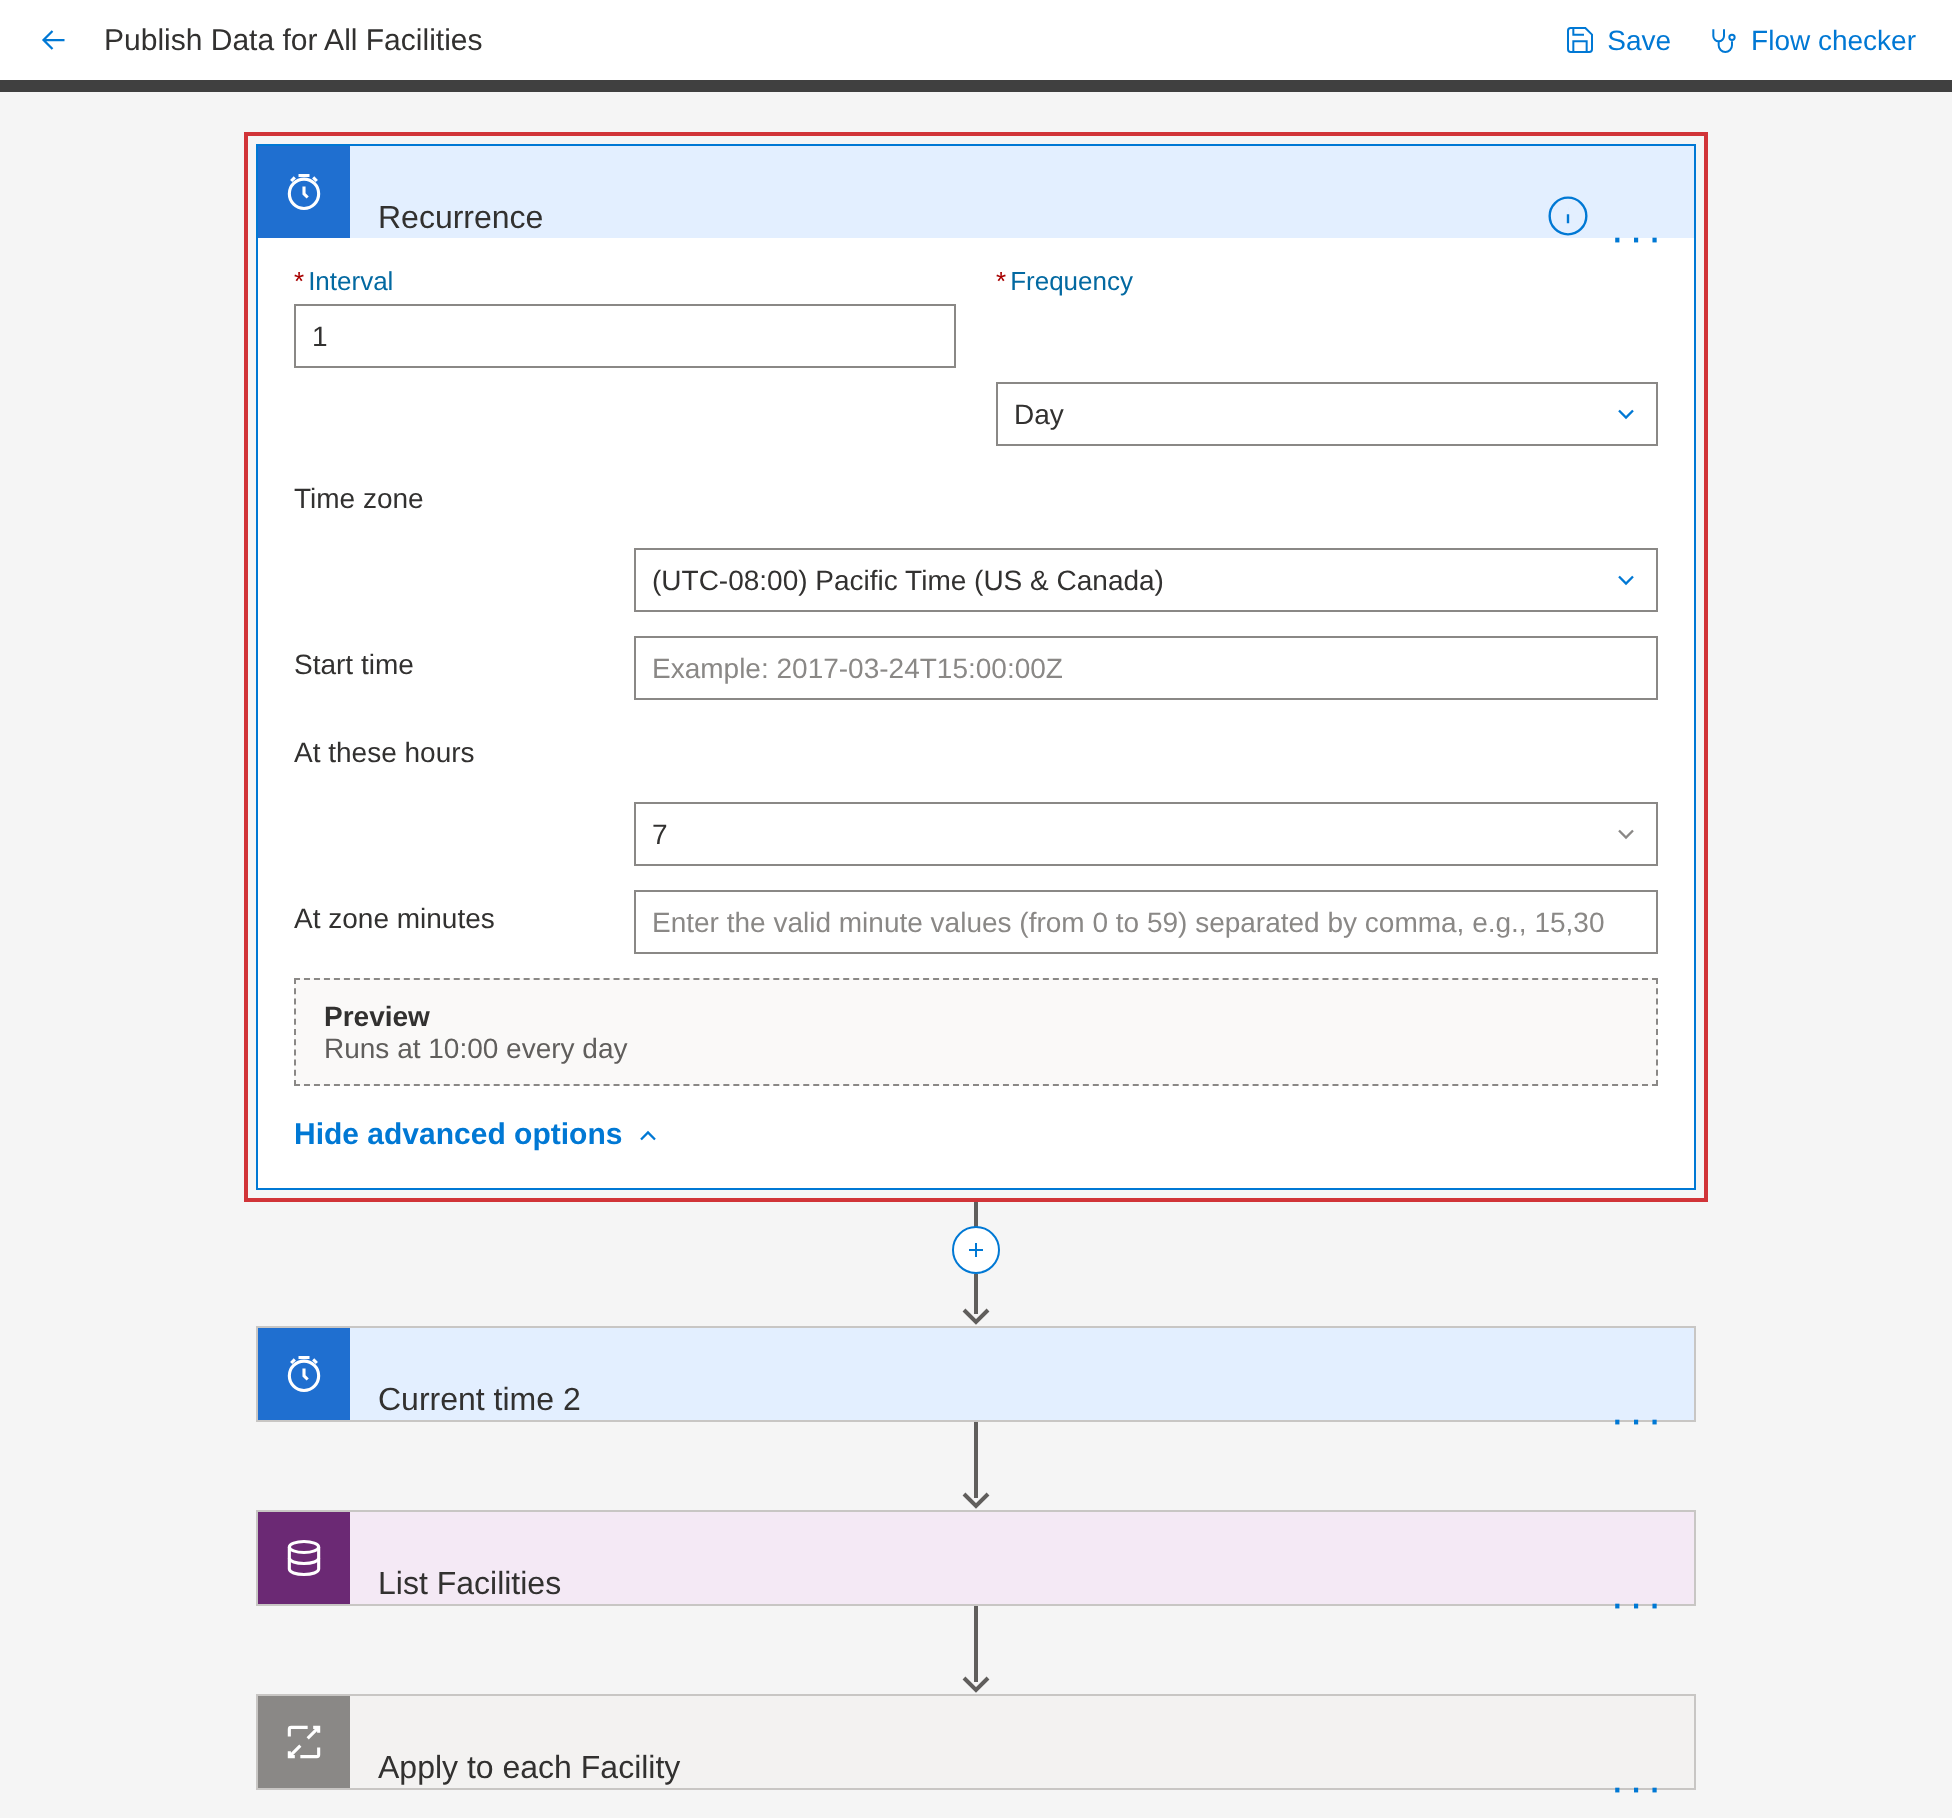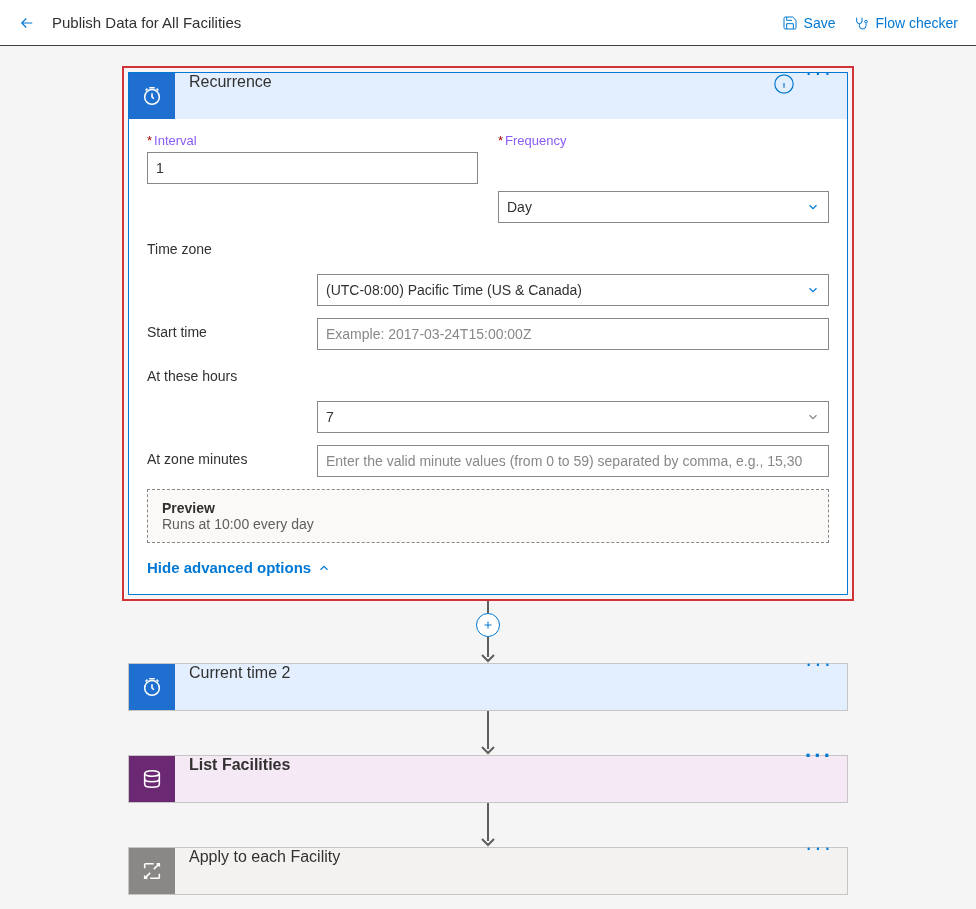--- a/index.html
+++ b/index.html
@@ -1,52 +1,52 @@
 <!DOCTYPE html>
 <html><head>
 <meta charset="utf-8">
 <style>
   * { box-sizing: border-box; margin: 0; padding: 0; font-family: "Segoe UI", Arial, sans-serif; }
   body { background: #f5f5f5; width: 976px; font-size: 14px; color: #323130; }
 
   
-  .topbar { display: flex; align-items: center; height: 46px; padding: 0 18px; background: #fff; border-bottom: 1px solid #404040; }
+  .topbar { display: flex; align-items: center; height: 46px; padding: 0 18px; background: #fff; border-bottom: 6px solid #404040; }
   .topbar .back { color: #0078d4; margin-right: 16px; cursor: pointer; display:flex; }
   .topbar .title { flex: 1; font-size: 15px; color: #323130; }
   .topbar .actions { display: flex; gap: 18px; }
   .topbar .action { display: inline-flex; align-items: center; gap: 6px; color: #0078d4; cursor: pointer; font-size: 14px; }
   .topbar .action svg { width: 16px; height: 16px; }
 
   .canvas { padding: 20px 0 30px; display: flex; flex-direction: column; align-items: center; }
 
   .highlight { border: 2px solid #d13438; padding: 4px; }
 
   .card { width: 720px; background: #fff; }
   .card.blue-border { border: 1px solid #0078d4; }
   .card.grey-border { border: 1px solid #c8c6c4; }
 
-  .card-header { display: flex; align-items: flex-start; height: 46px; padding-right: 14px; }
+  .card-header { display: flex; align-items: flex-end; height: 46px; padding-right: 14px; }
   .card-header .icon-box { width: 46px; height: 46px; display: flex; align-items: center; justify-content: center; color: #fff; }
   .card-header .icon-box.blue { background: #1f6fd0; }
   .card-header .icon-box.purple { background: #6b2974; }
   .card-header .icon-box.grey { background: #8a8886; }
   .card-header .card-title { margin-left: 14px; font-size: 16px; color: #323130; }
   .card-header .spacer { flex: 1; }
   .card-header .info-btn { color: #0078d4; margin-right: 10px; cursor: pointer; display:flex; }
   .card-header .menu-btn { color: #0078d4; cursor: pointer; font-size: 22px; line-height: 0; letter-spacing: 2px; }
 
   .hdr-scheduled { background: #e3efff; }
-  .hdr-purple { background: #f4e9f5; font-weight: bold; }
+  .hdr-purple { background: #f4e9f5; }
   .hdr-grey { background: #f3f2f1; }
 
   .card-body { padding: 14px 18px 18px; }
   .form-row { display: flex; gap: 20px; margin-bottom: 12px; align-items: flex-start; }
   .form-col { flex: 1; display: flex; flex-direction: column; }
   .label-col { width: 150px; padding-top: 6px; font-size: 14px; color: #323130; }
-  .label { font-size: 13px; color: #8b5cf6; margin-bottom: 4px; }
+  .label { font-size: 13px; color: #0369a1; margin-bottom: 4px; }
   .req::before { content: "*"; color: #a80000; margin-right: 2px; }
 
   .input, .select { width: 100%; height: 32px; border: 1px solid #8a8886; background: #fff; padding: 0 8px; font-size: 14px; font-family: inherit; color: #323130; }
   .input::placeholder { color: #8a8886; }
   .select { position: relative; display: flex; align-items: center; cursor: pointer; margin-top: 39px; }
   .select .chev { position: absolute; right: 8px; color: #0078d4; }
   .select .chev.grey { color: #8a8886; }
 
   .preview-box { border: 1px dashed #8a8886; background: #faf9f8; padding: 10px 14px; margin-top: 6px; }
   .preview-box .pv-title { font-weight: 600; font-size: 14px; }

